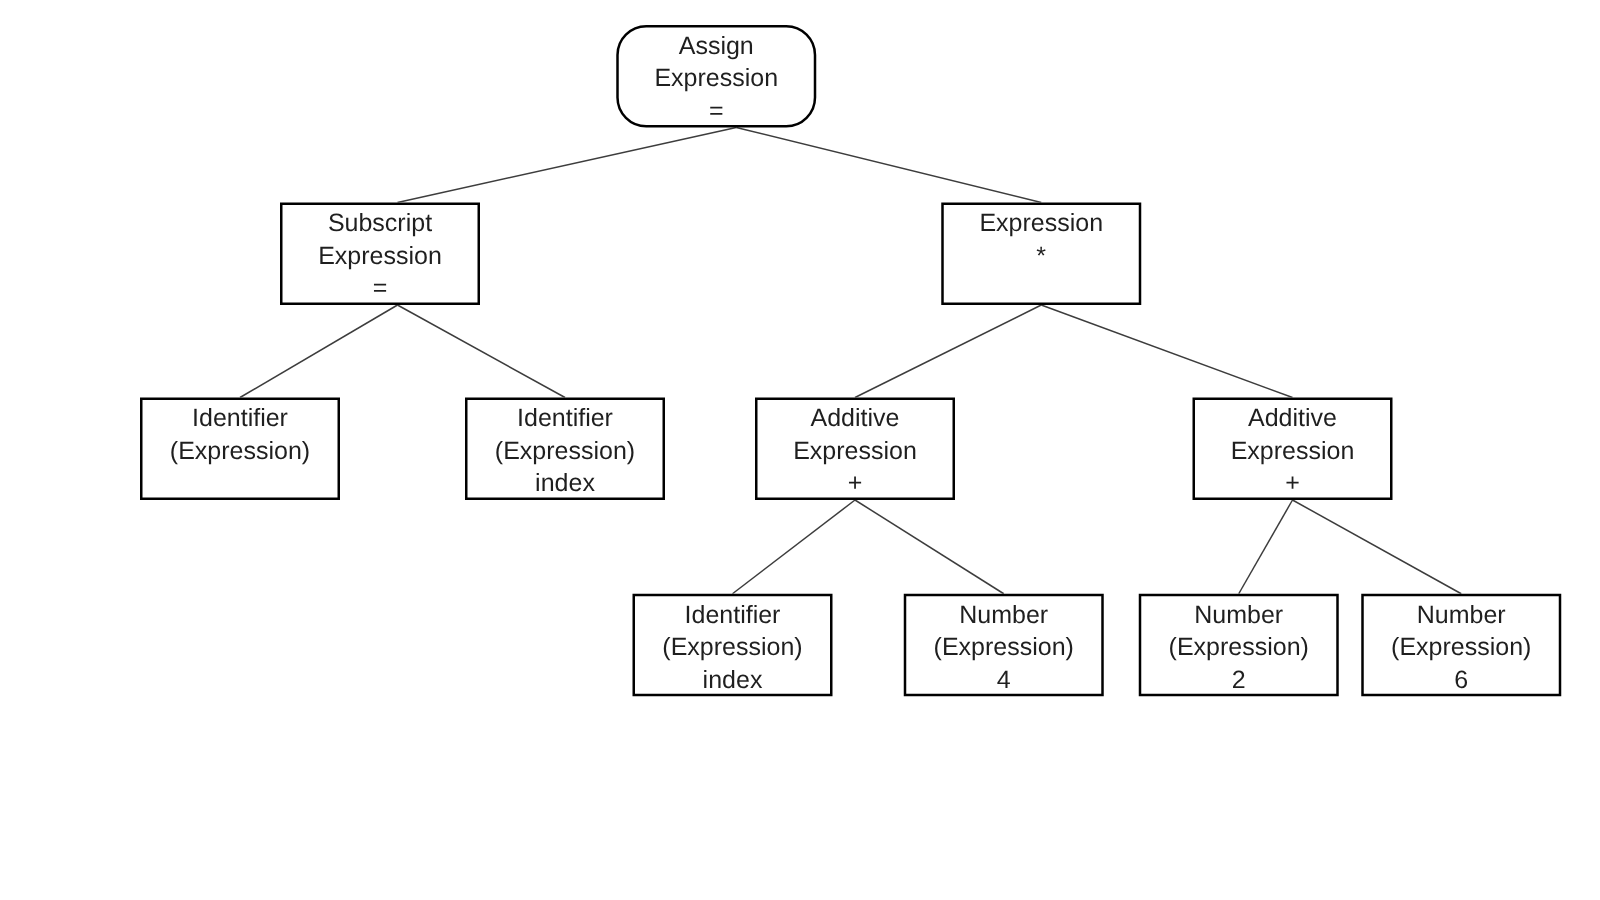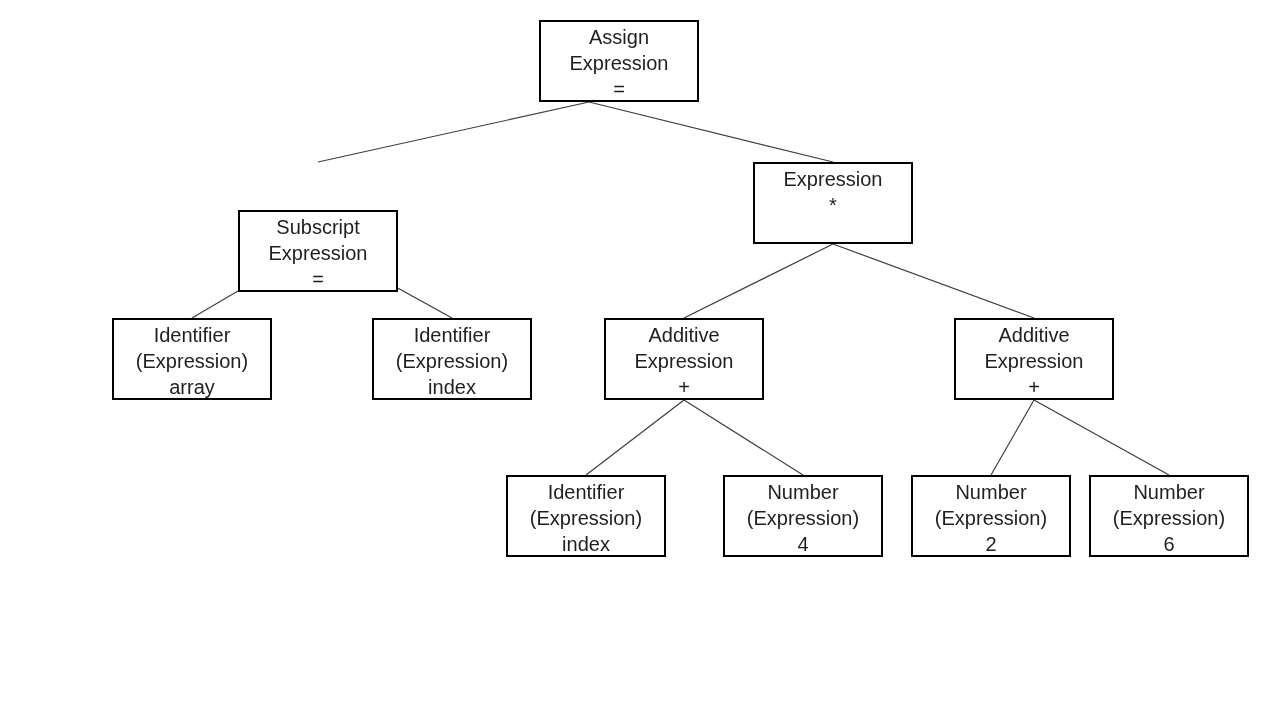--- a/index.html
+++ b/index.html
@@ -37,22 +37,22 @@
     text-align: center;
     font-size: 20px;
     line-height: 26px;
     padding-top: 2px;
   }
   .node .line {
     display: block;
     white-space: nowrap;
   }
   
-  #n-assign          { left: 539px;  top: 20px;  }
-  #n-subscript       { left: 238px;  top: 162px; margin-top: 48px; }
+  #n-assign          { left: 493px;  top: 20px; border-radius: 24px;  }
+  #n-subscript       { left: 224px;  top: 162px; }
   #n-multiplicative  { left: 753px;  top: 162px; }
   #n-id-array        { left: 112px;  top: 318px; }
   #n-id-index        { left: 372px;  top: 318px; }
   #n-additive-left   { left: 604px;  top: 318px; }
   #n-additive-right  { left: 954px;  top: 318px; }
   #n-id-index-leaf   { left: 506px;  top: 475px; }
   #n-number-4        { left: 723px;  top: 475px; }
   #n-number-2        { left: 911px;  top: 475px; }
   #n-number-6        { left: 1089px; top: 475px; }
 </style>
@@ -87,21 +87,20 @@
   </div>
 
   <div class="node" id="n-multiplicative">
     <span class="line">Expression</span>
     <span class="line">*</span>
   </div>
 
   <div class="node" id="n-id-array">
     <span class="line">Identifier</span>
     <span class="line">(Expression)</span>
-    <span class="line">array</span>
   </div>
 
   <div class="node" id="n-id-index">
     <span class="line">Identifier</span>
     <span class="line">(Expression)</span>
     <span class="line">index</span>
   </div>
 
   <div class="node" id="n-additive-left">
     <span class="line">Additive</span>

